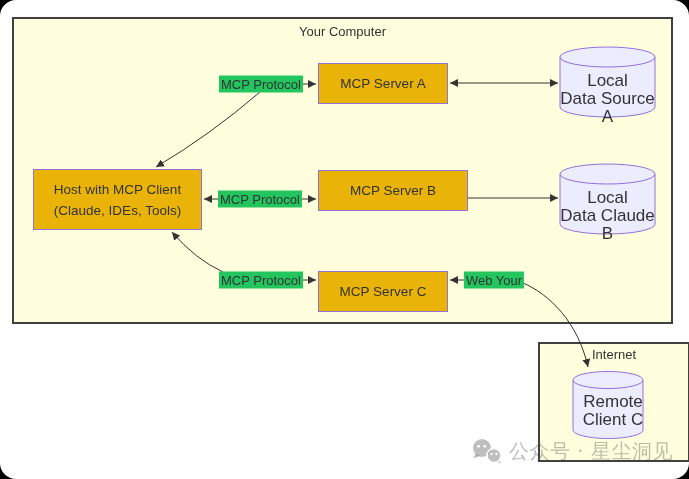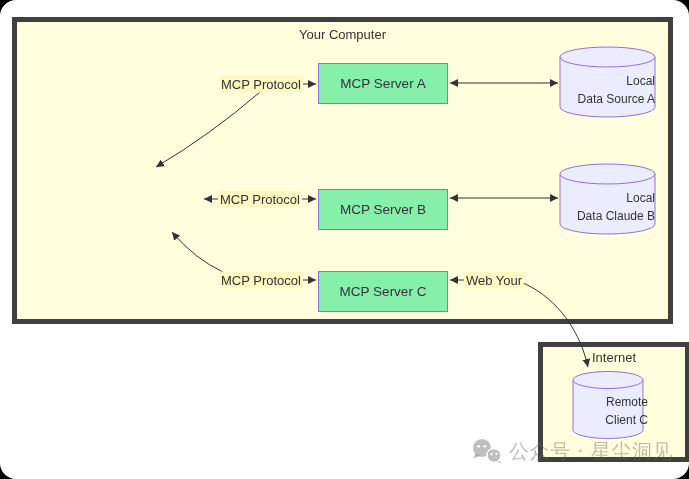--- a/index.html
+++ b/index.html
@@ -12,69 +12,69 @@
   .page {
     position: relative;
     width: 689px; height: 479px;
     background: #ffffff;
     border-radius: 16px;
     overflow: hidden;
   }
   .cluster {
     position: absolute;
     background: #ffffde;
-    border: 5px solid #404040;
+    border: 2px solid #404040;
   }
   .cluster-computer { left: 12px; top: 17px; width: 661px; height: 307px; }
   .cluster-internet { left: 538px; top: 342px; width: 152px; height: 120px; }
   .cluster-label {
     width: 100%;
     text-align: center;
     font-size: 13px;
     color: #333333;
   }
   .cluster-computer .cluster-label { padding-top: 5px; }
   .cluster-internet .cluster-label { padding-top: 3px; }
   .edge-layer { position: absolute; left: 0; top: 0; }
   .node {
     position: absolute;
-    background: #86efac;
+    background: #eab308;
     border: 1px solid #9370DB;
     color: #333333;
     display: flex;
     flex-direction: column;
     align-items: center;
     justify-content: center;
     text-align: center;
     font-size: 13.5px;
     line-height: 21px;
   }
   .node-host { left: 33px; top: 169px; width: 169px; height: 61px; }
   .node-server-a { left: 318px; top: 63px;  width: 130px; height: 41px; }
-  .node-server-b { left: 318px; top: 189px; width: 130px; height: 41px; }
+  .node-server-b { left: 318px; top: 170px; width: 150px; height: 41px; }
   .node-server-c { left: 318px; top: 258px; width: 130px; height: 41px; margin-top: 13px; }
   .edge-label {
     position: absolute;
     transform: translate(-50%, -50%);
-    background: #fef9c3;
+    background: #22c55e;
     color: #333333;
     font-size: 13px;
     line-height: 15px;
     padding: 1px 2px;
     white-space: nowrap;
   }
   .edge-label-a { left: 261px; top: 84px; }
   .edge-label-b { left: 260px; top: 199px; }
   .edge-label-c { left: 261px; top: 280px; }
   .edge-label-web { left: 494px; top: 280px; }
   .cyl-label {
     position: absolute;
-    text-align: right;
+    text-align: center;
     color: #333333;
-    font-size: 12px;
+    font-size: 17px;
     line-height: 18px;
   }
   .cyl-label-a { left: 560px; top: 72px;  width: 95px; }
   .cyl-label-b { left: 560px; top: 189px; width: 95px; }
   .cyl-label-r { left: 578px; top: 393px; width: 70px; }
   .watermark {
     position: absolute;
     left: 471px; top: 436px;
     height: 30px;
     display: flex;
@@ -130,20 +130,24 @@
       <path d="M204 199 L316 199" marker-start="url(#arrowRev)" marker-end="url(#arrow)"></path>
       <path d="M223 272 Q195 259 172 232" marker-end="url(#arrow)"></path>
       <path d="M301 280 L316 280" marker-end="url(#arrow)"></path>
       <path d="M450 83 L558 83" marker-start="url(#arrowRev)" marker-end="url(#arrow)"></path>
       <path d="M450 198 L558 198" marker-start="url(#arrowRev)" marker-end="url(#arrow)"></path>
       <path d="M520 280 L450 280" marker-end="url(#arrow)"></path>
       <path d="M523 283 C549 294 578 322 588 367" marker-end="url(#arrow)"></path>
     </g>
   </svg>
 
+  <div class="node node-host">
+    <span>Host with MCP Client</span>
+    <span>(Claude, IDEs, Tools)</span>
+  </div>
   <div class="node node-server-a">
     <span>MCP Server A</span>
   </div>
   <div class="node node-server-b">
     <span>MCP Server B</span>
   </div>
   <div class="node node-server-c">
     <span>MCP Server C</span>
   </div>
 

